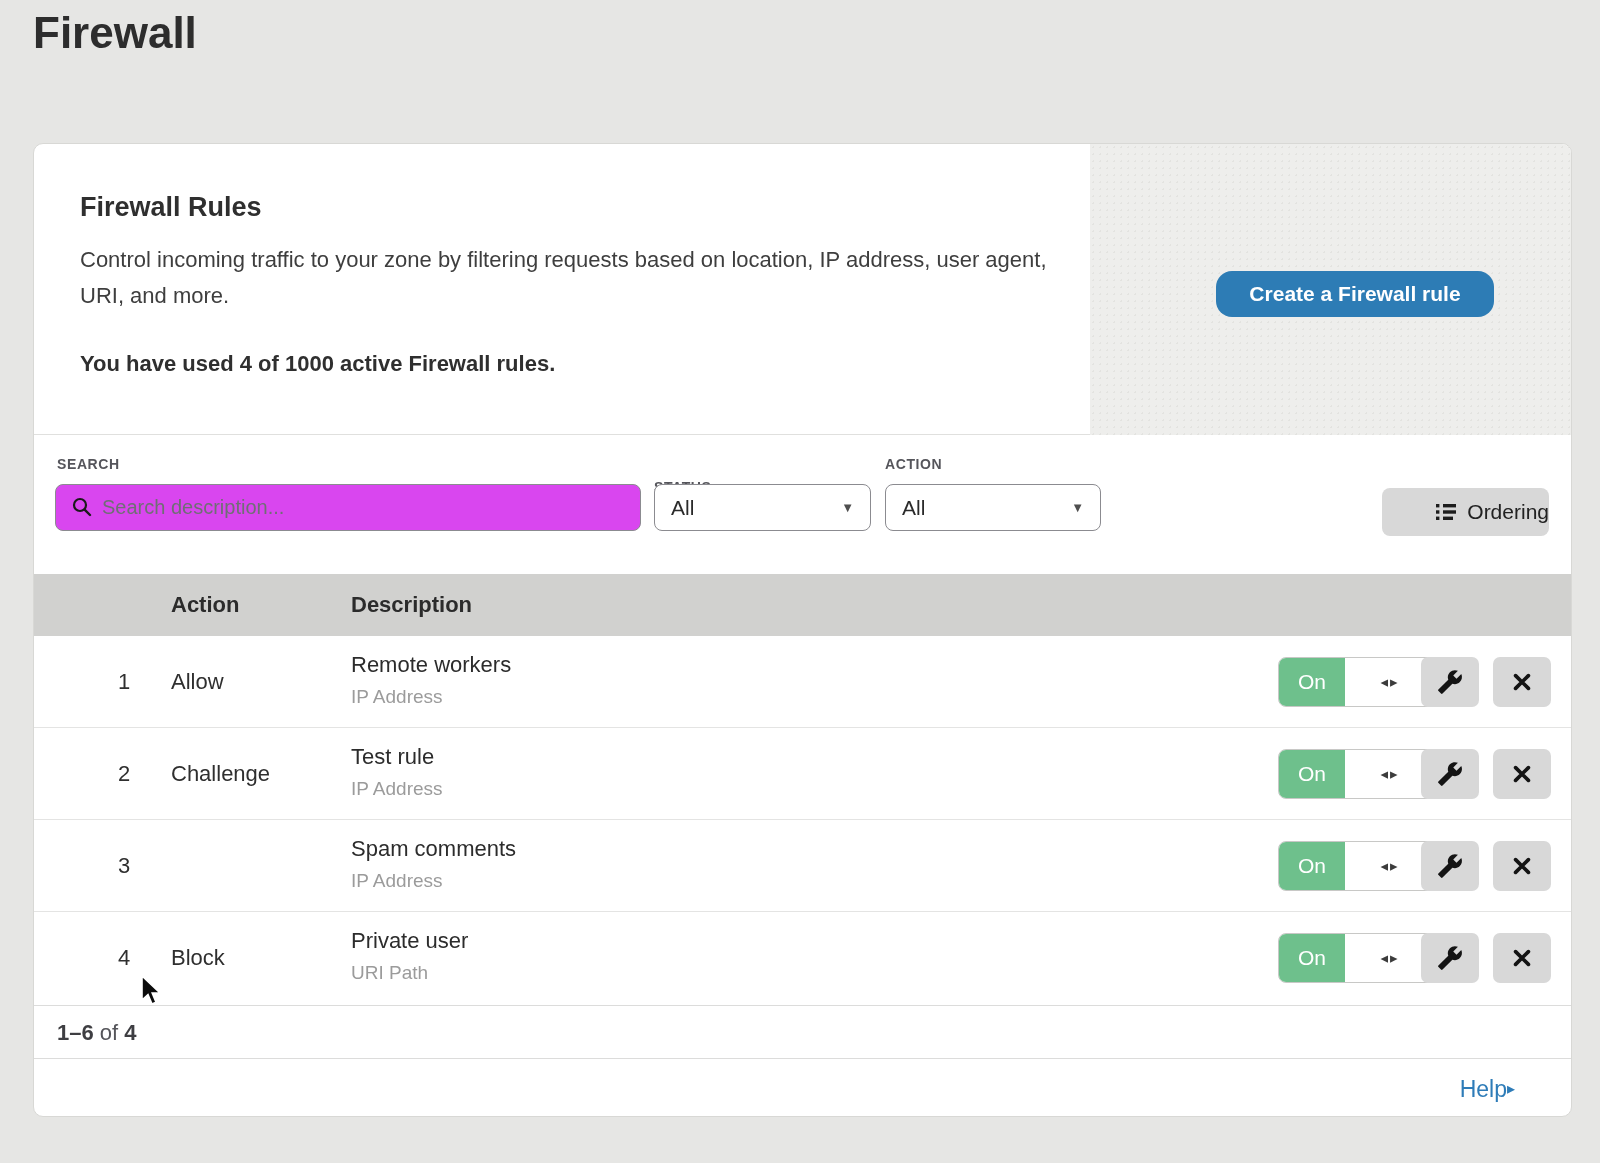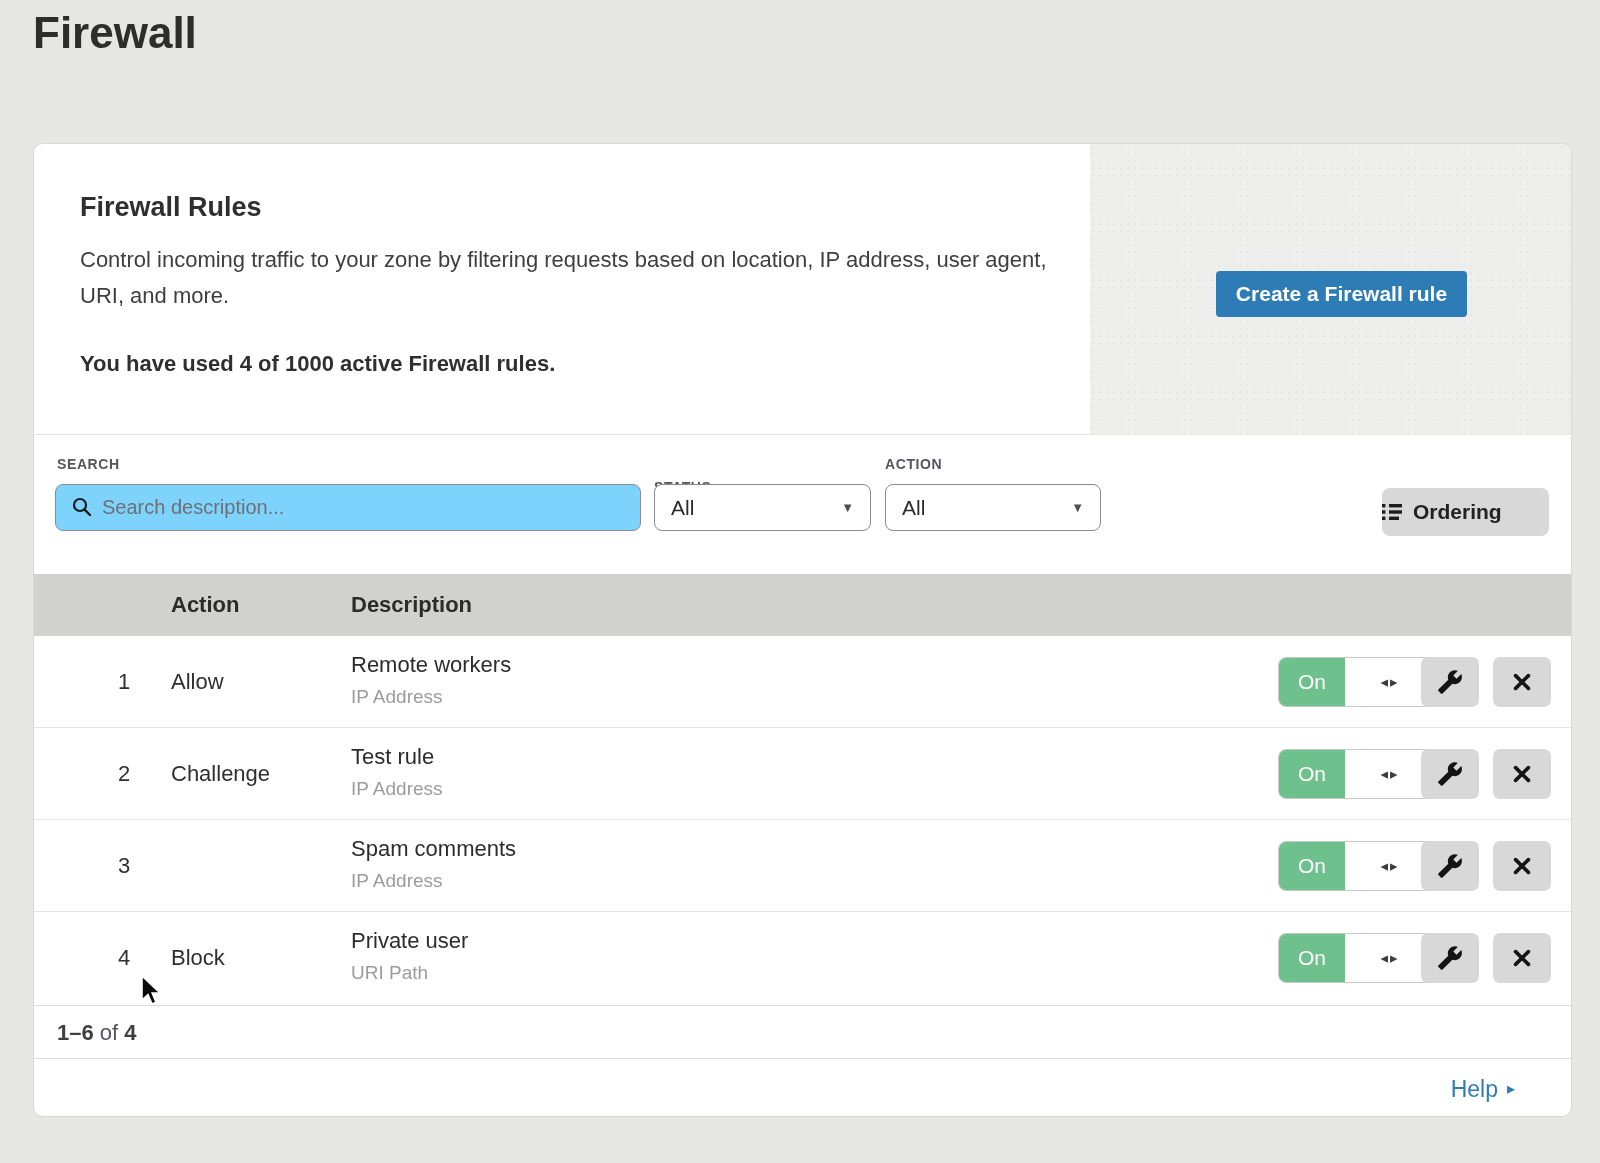--- a/index.html
+++ b/index.html
@@ -27,45 +27,45 @@
   .overview-aside {
     position:absolute; left:1056px; top:0; width:483px; height:291px;
     background-color:#eeeeec;
     background-image: radial-gradient(circle, #e3e3e0 1px, transparent 1px);
     background-size:7px 7px;
   }
   .overview-heading { position:absolute; left:46px; top:48px; font-size:27px; font-weight:700; color:#2f2f2f; }
   .overview-desc { position:absolute; left:46px; top:98px; width:990px; font-size:22px; line-height:36px; color:#3e3e3e; }
   .overview-usage { position:absolute; left:46px; top:207px; font-size:22px; font-weight:700; color:#2f2f2f; }
   .create-btn {
-    position:absolute; left:1182px; top:127px; width:251px; height:46px;
-    background: var(--accent-blue, #2d7cb5); color:#ffffff; border:none; border-radius:4px;
+    position:absolute; left:1182px; top:127px; width:278px; height:46px;
+    background: var(--accent-blue, #2d7cb5); color:#ffffff; border:none; border-radius:16px;
     font-family:inherit; font-size:21px; font-weight:700; cursor:pointer;
   }
 
   
   .filter-label { position:absolute; top:312px; font-size:14px; font-weight:700; letter-spacing:0.6px; color:#55555b; }
   .lbl-search { left:23px; } .lbl-status { left:620px;margin-top:23px; } .lbl-action { left:851px; }
   .search-box { position:absolute; left:21px; top:340px; width:586px; height:47px; }
   .search-box input {
     width:100%; height:100%; border:1px solid #8b8b90; border-radius:8px;
-    padding:0 14px 0 46px; font-family:inherit; font-size:20px; color:#333; background:#7dd3fc; outline:none;
+    padding:0 14px 0 46px; font-family:inherit; font-size:20px; color:#333; background:#d946ef; outline:none;
   }
   .search-box input::placeholder { color:#6f6f74; }
   .search-glyph { position:absolute; left:16px; top:12px; width:22px; height:22px; pointer-events:none; }
   .select {
     position:absolute; top:340px; height:47px; background:#fff; border:1px solid #8b8b90; border-radius:8px;
     font-size:21px; color:#2a2a2a; display:flex; align-items:center; padding:16px 16px; cursor:pointer;
   }
   .sel-status { left:620px; width:217px; } .sel-action { left:851px; width:216px; }
   .select .caret { margin-left:auto; font-size:13px; color:#4f4f4f; }
   .ordering-btn {
     position:absolute; left:1348px; top:344px; width:167px; height:48px;
     background: var(--button-gray, #d8d8d8); border:none; border-radius:8px; cursor:pointer;
-    font-family:inherit; font-size:21px; color:#222; display:flex; align-items:center; justify-content:flex-start; gap:11px;font-weight:bold;
+    font-family:inherit; font-size:21px; color:#222; display:flex; align-items:center; justify-content:flex-end; gap:11px;
   }
 
   
   .thead { position:absolute; left:0; top:430px; width:100%; height:62px; background: var(--header-band, #d1d1cf); }
   .th { position:absolute; top:0; line-height:62px; font-size:22px; font-weight:700; color:#2b2b2b; }
   .th-action { left:137px; } .th-desc { left:317px; }
   .rows { position:absolute; left:0; top:492px; width:100%; }
   .row { position:relative; width:100%; height:92px; border-bottom:1px solid #e4e4e3; background:#fff; }
   .row:last-child { border-bottom:none; }
   .cell-num { position:absolute; left:70px; top:0; width:40px; height:92px; line-height:92px; text-align:center; font-size:22px; color:#2f2f2f; }
@@ -82,21 +82,21 @@
   }
   .btn-wrench { left:1387px; } .btn-close { left:1459px; }
 
   
   .pagination { position:absolute; left:0; top:861px; width:100%; height:53px; border-top:1px solid #dcdcdb; font-size:22px; line-height:53px; }
   .pagination .pad { padding-left:23px; color:#55555a; }
   .pg-b { font-weight:700; color:#3e3e42; }
   .card-footer { position:absolute; left:0; top:914px; width:100%; height:60px; border-top:1px solid #dcdcdb; }
   .help-link {
     position:absolute; right:56px; top:0; height:60px; line-height:60px;
-    color: var(--link-blue, #2e7cb8); font-size:23px; cursor:pointer; display:flex; align-items:center; gap:9px;
+    color: var(--link-blue, #2e7cb8); font-size:23px; cursor:pointer; display:flex; align-items:center; 
   }
   .help-link .caret { font-size:16px; line-height:60px; }
 
   .cursor { position:absolute; left:138px; top:975px; width:24px; height:34px; pointer-events:none; z-index:50; }
 </style>
 </head>
 <body>
 
 <div class="stage">
 

